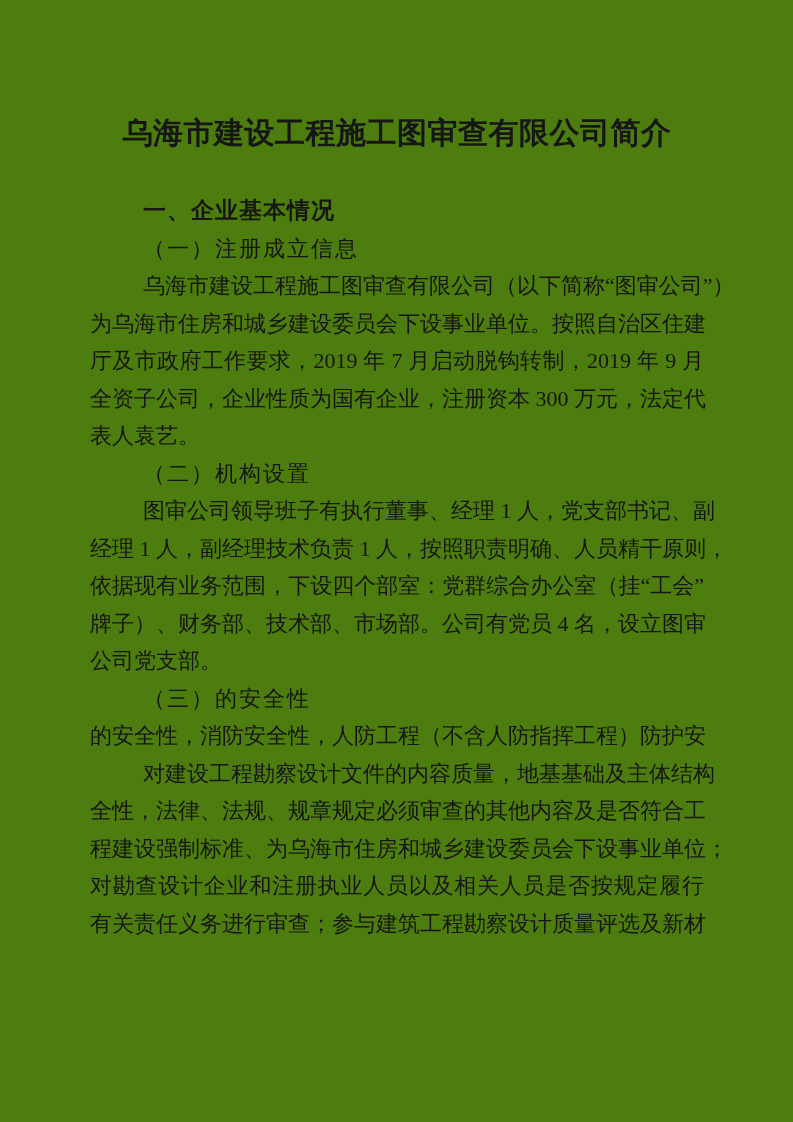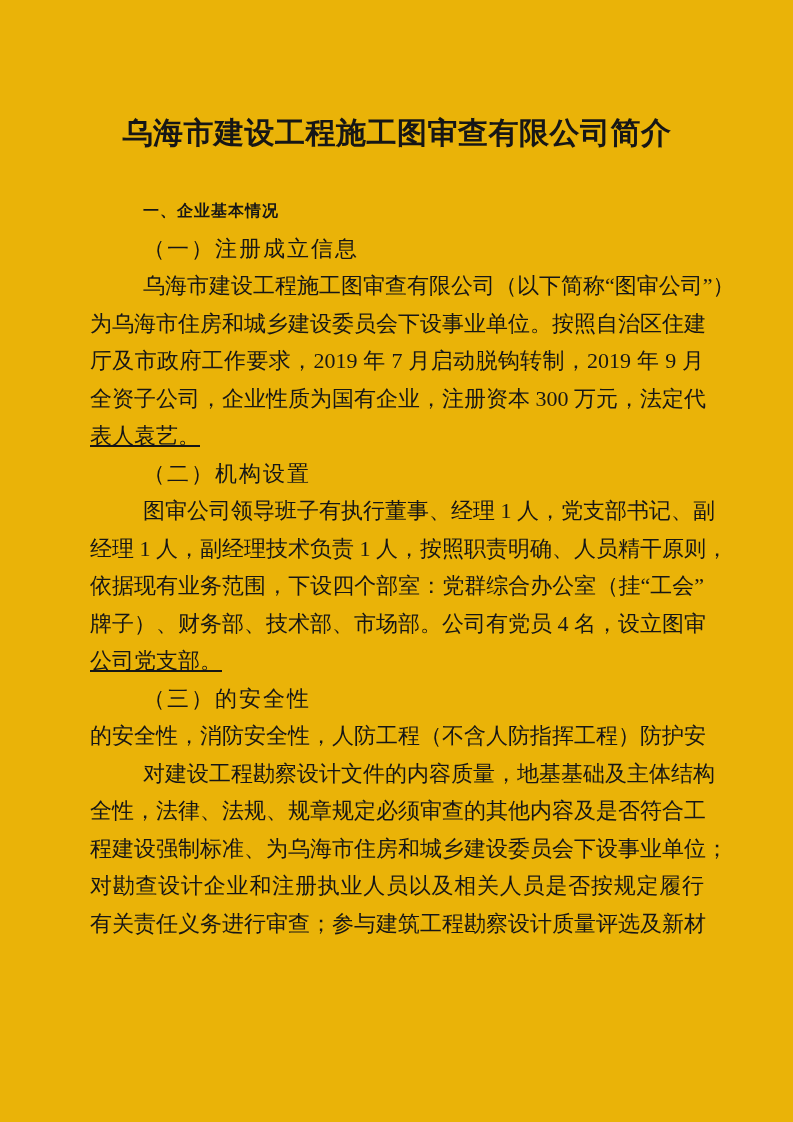--- a/index.html
+++ b/index.html
@@ -4,21 +4,21 @@
 <style>
   html, body {
     margin: 0;
     padding: 0;
     background: #ffffff;
   }
   .page {
     position: relative;
     width: 793px;
     height: 1122px;
-    background: #eab308;
+    background: #4d7c0f;
     overflow: hidden;
     font-family: "Liberation Serif", "DejaVu Serif", serif;
     color: #161616;
   }
   .doc {
     position: absolute;
     left: 90px;
     top: 0;
     width: 614px;
   }
@@ -39,29 +39,28 @@
   .line {
     height: 37.5px;
     text-align: justify;
     text-align-last: justify;
     text-justify: inter-character;
     white-space: nowrap;
   }
   .line.short {
     text-align-last: left;
     white-space: normal;
-    text-decoration: underline;
   }
   .line.indent {
     text-indent: 53px;
   }
   .h1 {
     font-family: "Liberation Sans", "DejaVu Sans", sans-serif;
     font-weight: 700;
-    font-size: 16px;
+    font-size: 23px;
     text-align: left;
     text-align-last: left;
     letter-spacing: 1px;
   }
   .h2 {
     font-size: 22px;
     text-align: right;
     text-align-last: left;
     letter-spacing: 2px;
   }

